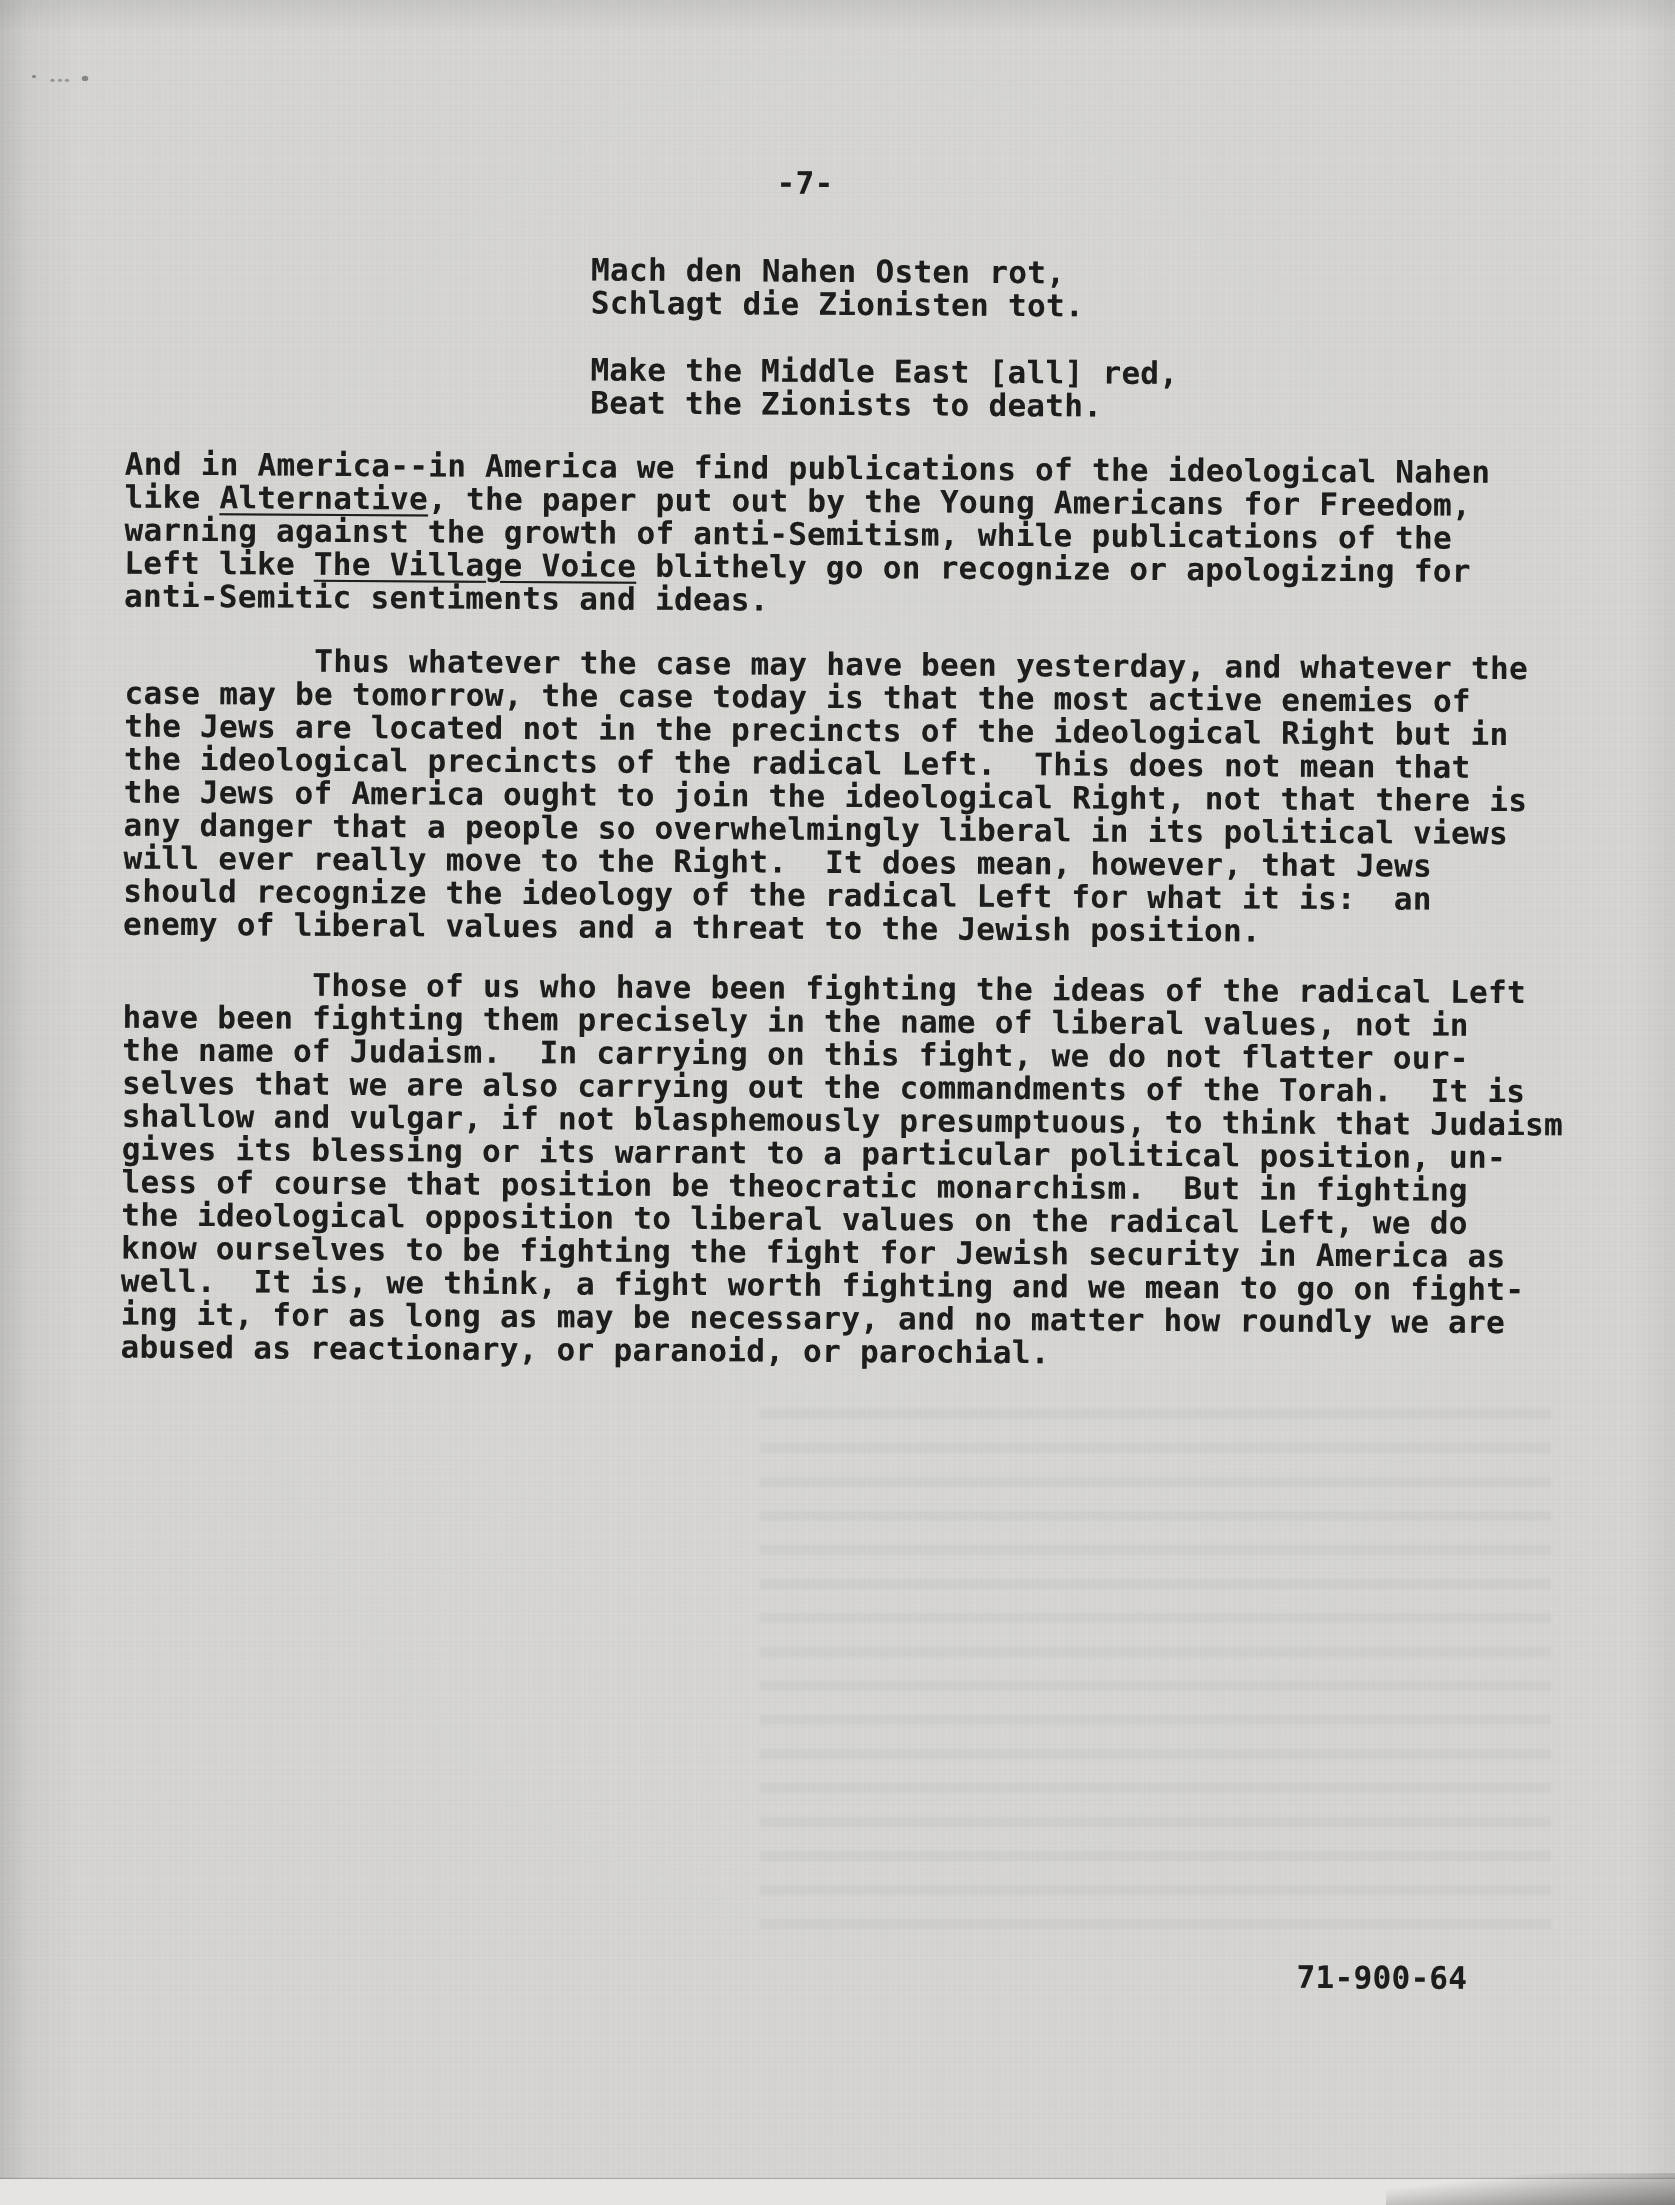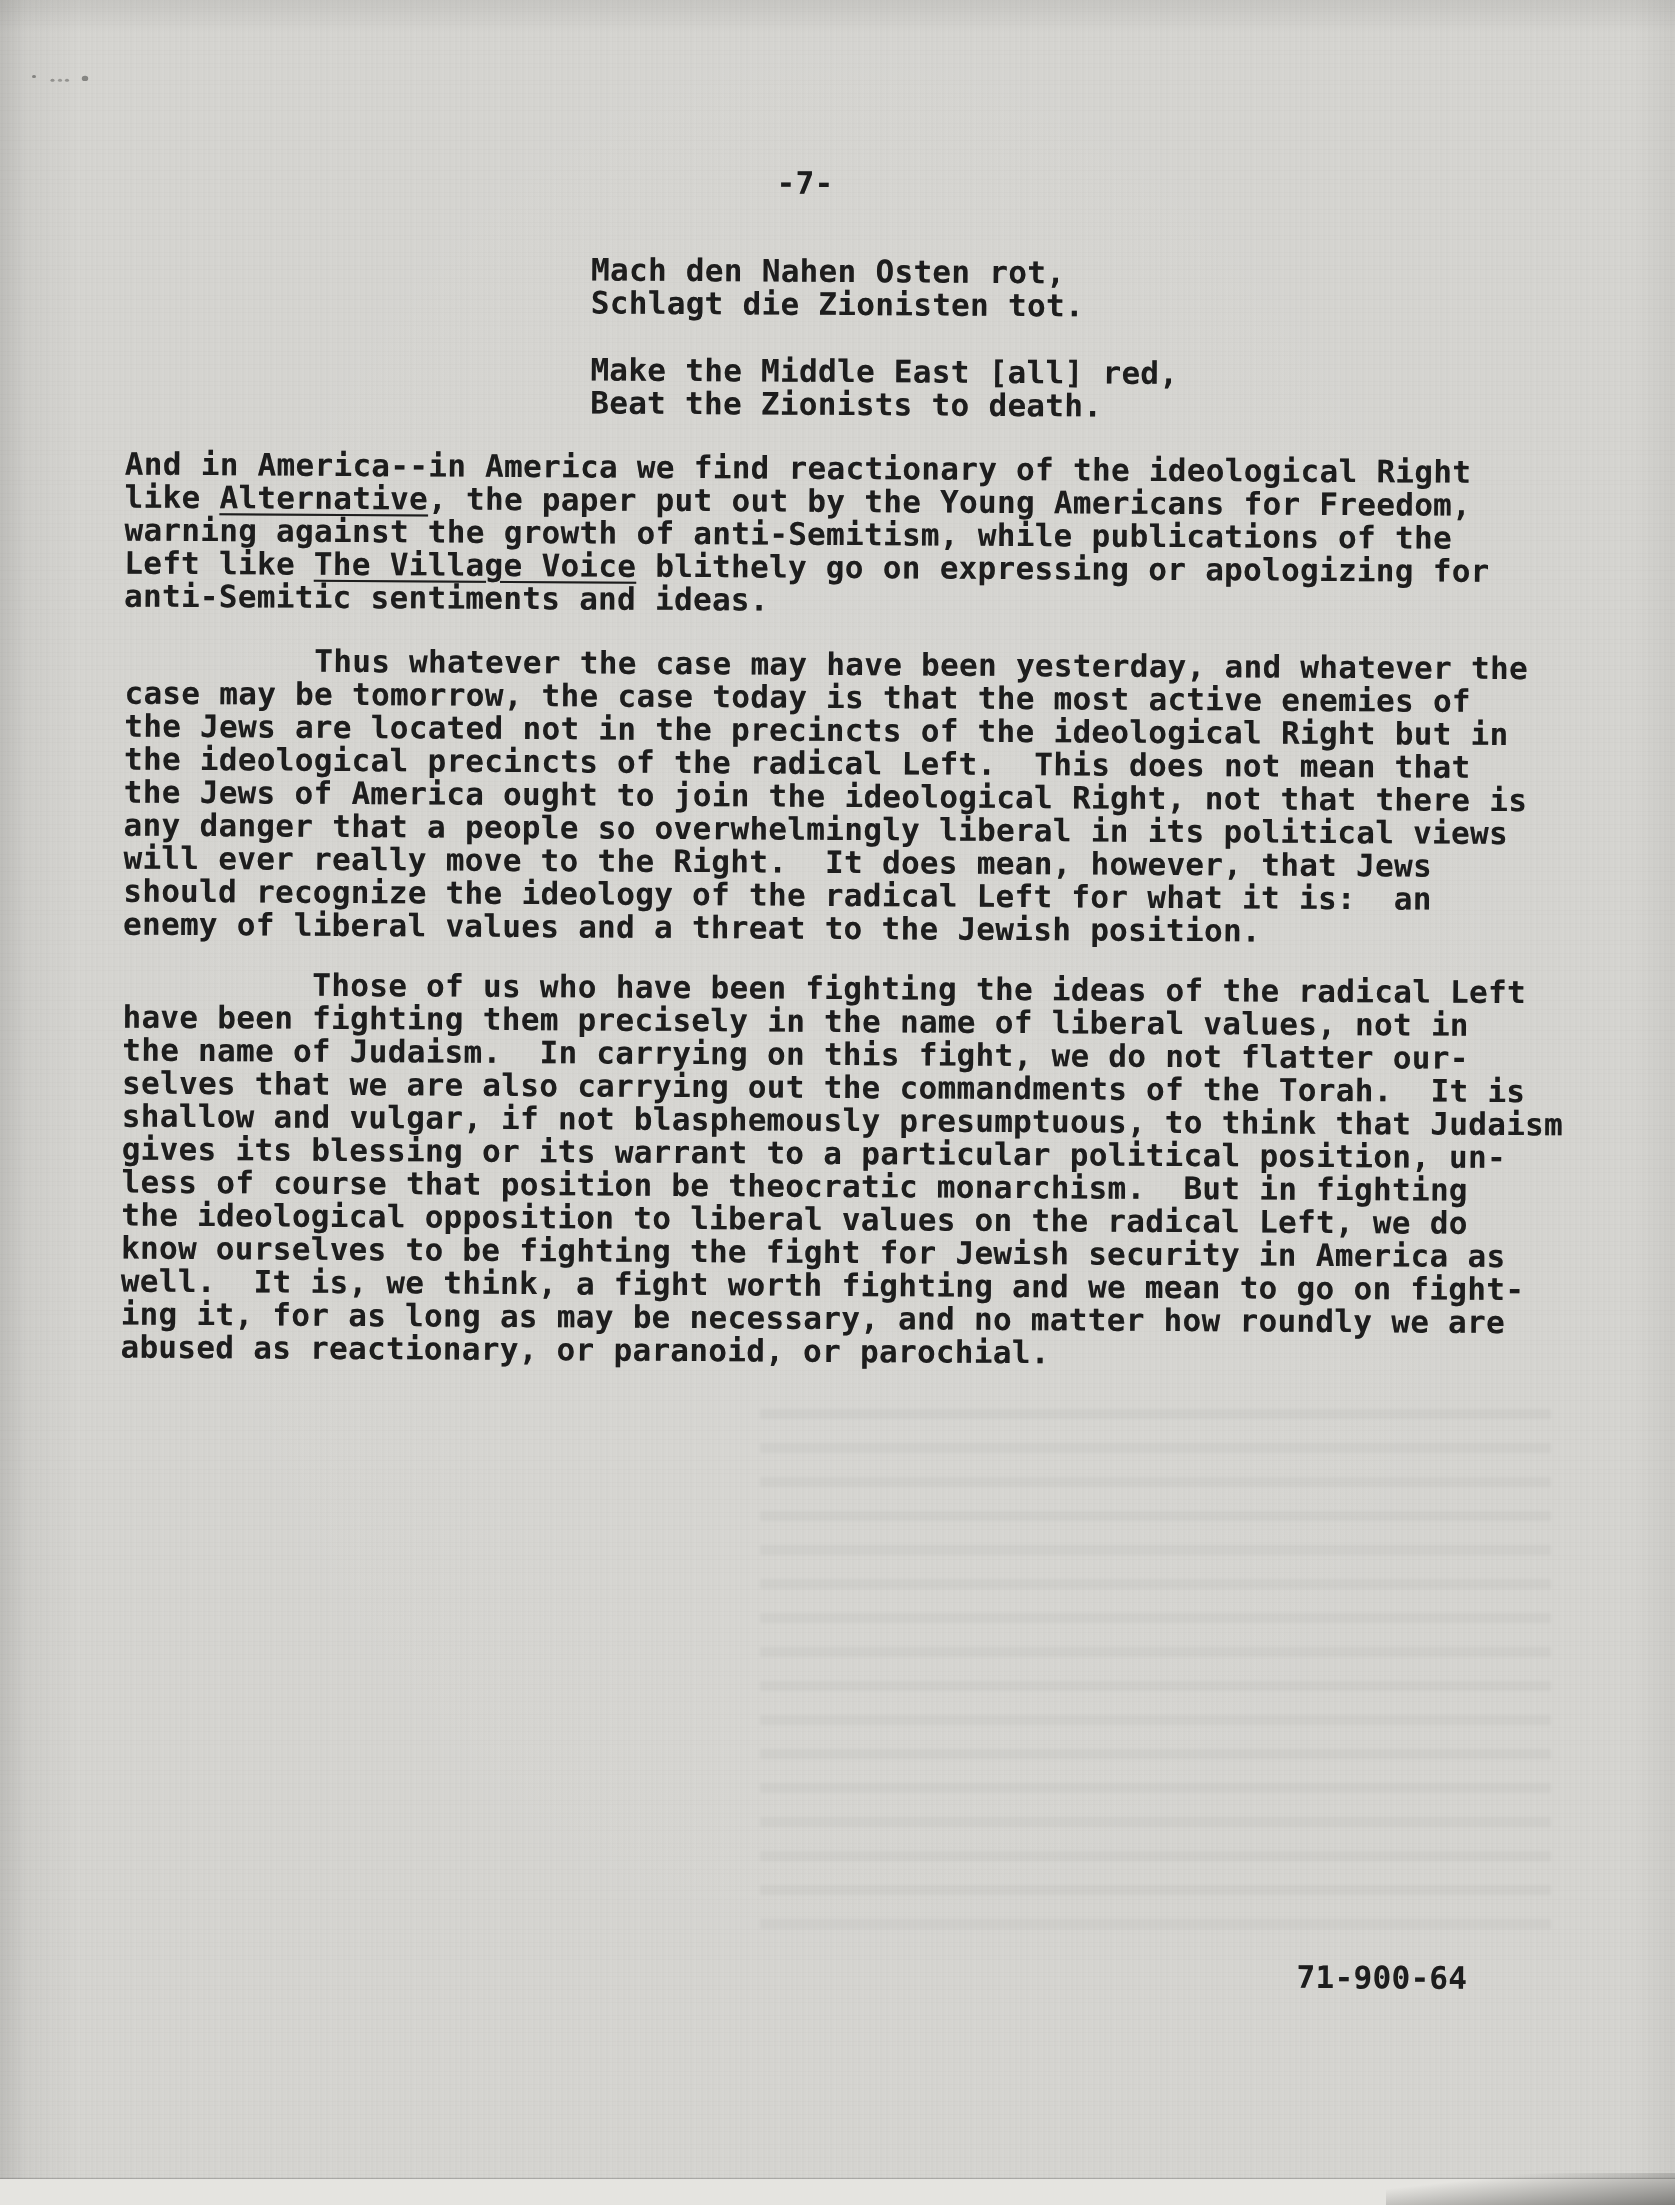--- a/index.html
+++ b/index.html
@@ -116,24 +116,24 @@
   <div class="content">
 
     <div class="block page-number">-7-</div>
 
     <div class="block quote-german">Mach den Nahen Osten rot,
 Schlagt die Zionisten tot.</div>
 
     <div class="block quote-english">Make the Middle East [all] red,
 Beat the Zionists to death.</div>
 
-    <p class="block para1"><span>And in America--in America we find reactionary of the ideological Right
+    <p class="block para1"><span>And in America--in America we find publications of the ideological Nahen
 like </span><span class="underline">Alternative</span><span>, the paper put out by the Young Americans for Freedom,
 warning against the growth of anti-Semitism, while publications of the
-Left like </span><span class="underline">The Village Voice</span><span> blithely go on expressing or apologizing for
+Left like </span><span class="underline">The Village Voice</span><span> blithely go on recognize or apologizing for
 anti-Semitic sentiments and ideas.</span></p>
 
     <p class="block para2">          Thus whatever the case may have been yesterday, and whatever the
 case may be tomorrow, the case today is that the most active enemies of
 the Jews are located not in the precincts of the ideological Right but in
 the ideological precincts of the radical Left.  This does not mean that
 the Jews of America ought to join the ideological Right, not that there is
 any danger that a people so overwhelmingly liberal in its political views
 will ever really move to the Right.  It does mean, however, that Jews
 should recognize the ideology of the radical Left for what it is:  an

